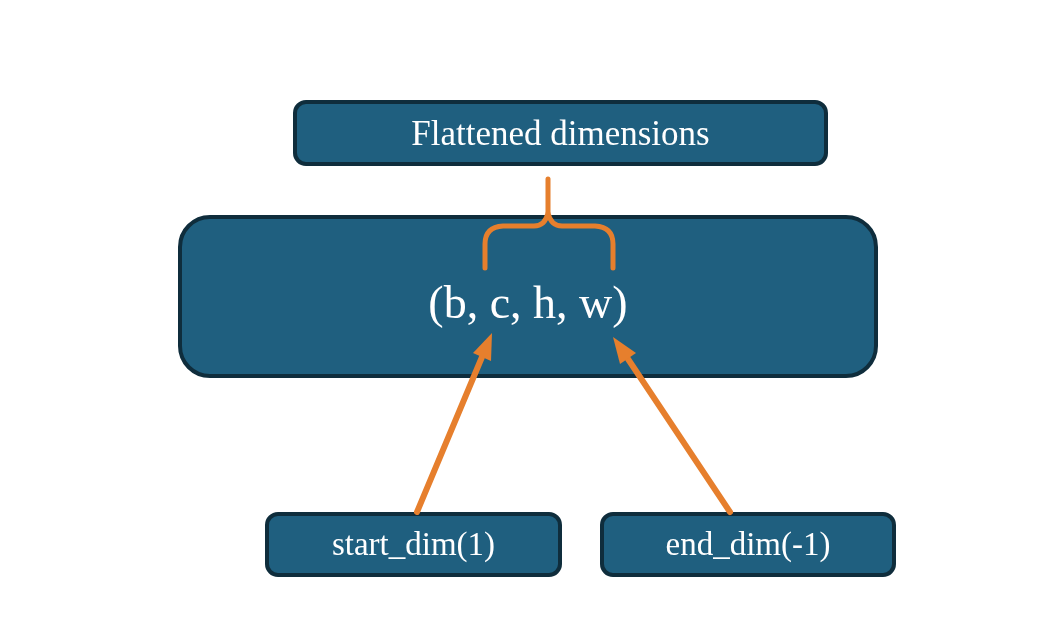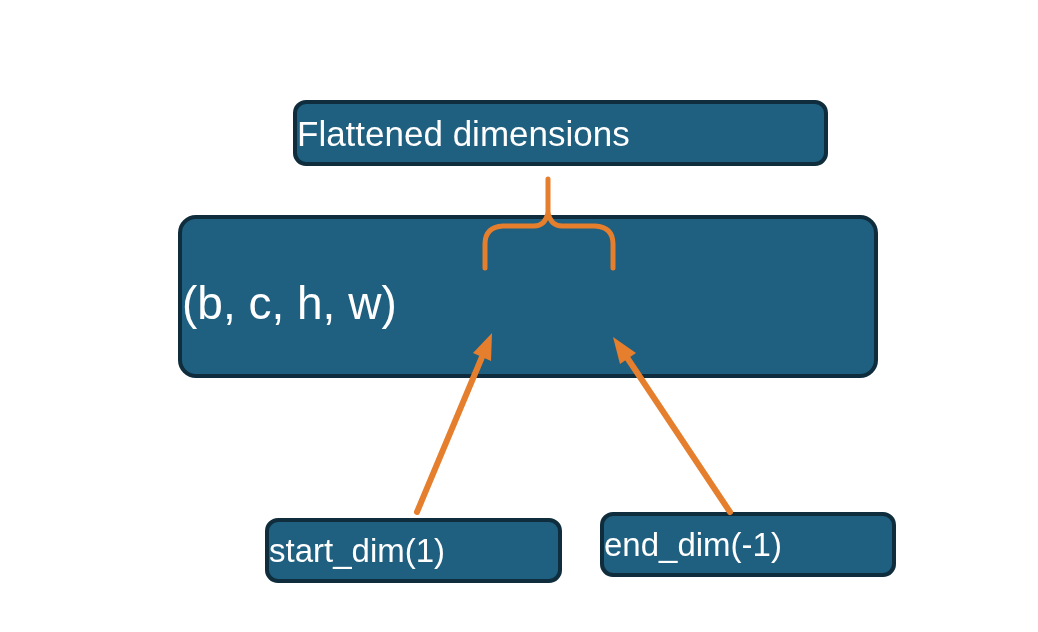--- a/index.html
+++ b/index.html
@@ -15,56 +15,56 @@
     background: var(--background, #ffffff);
     overflow: hidden;
   }
   .node {
     position: absolute;
     box-sizing: border-box;
     background: var(--box-fill, #1f5f7f);
     border: 4px solid var(--box-border, #0f2d3c);
     display: flex;
     align-items: center;
-    justify-content: flex-start;
+    justify-content: center;
     color: var(--text, #ffffff);
     z-index: 1;
+    font-family: Liberation Serif, serif;
   }
   .node span {
     white-space: nowrap;
     line-height: 1;
   }
   .title-node {
     left: 293px;
     top: 100px;
     width: 535px;
     height: 66px;
     border-radius: 13px;
     font-size: 35px;
   }
   .tensor-node {
     left: 178px;
     top: 215px;
     width: 700px;
     height: 163px;
-    border-radius: 18px;
+    border-radius: 32px;
     font-size: 46px;
   }
   .tensor-node span {
     position: relative;
     top: 6px;
   }
   .start-node {
     left: 265px;
     top: 512px;
     width: 297px;
     height: 65px;
     border-radius: 13px;
     font-size: 33px;
-    margin-top: 6px;
   }
   .end-node {
     left: 600px;
     top: 512px;
     width: 296px;
     height: 65px;
     border-radius: 13px;
     font-size: 33px;
   }
   .overlay {

